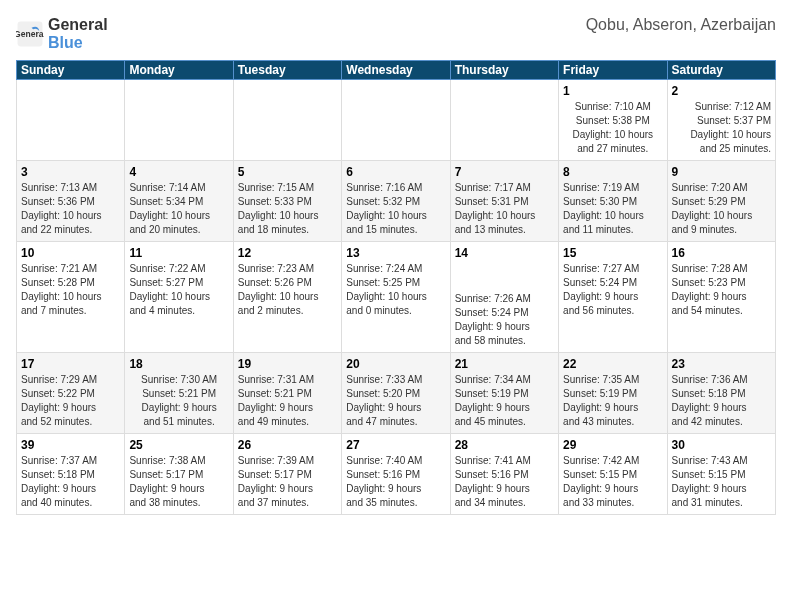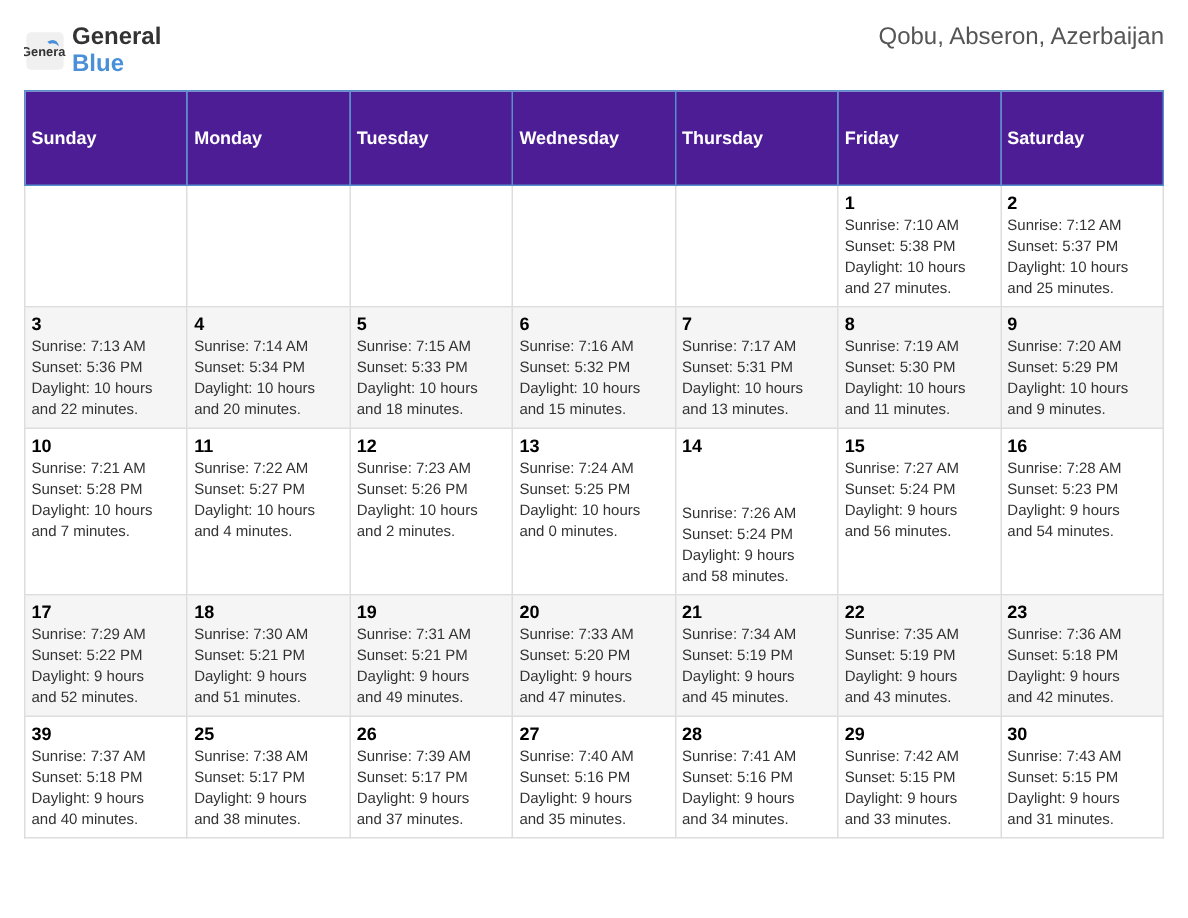--- a/index.html
+++ b/index.html
@@ -36,23 +36,23 @@
     .subtitle {
       font-size: 16px;
       color: #555;
     }
     table {
       width: 100%;
       border-collapse: collapse;
       font-size: 10.5px;
     }
     thead tr th {
-      background: #4c1d95;
+      background: #0c4a6e;
       color: #fff;
-      padding: 24px 4px;
+      padding: 2px 4px;
       text-align: left;
       font-size: 12px;
       border: 1px solid #5590cc;
     }
     tbody tr td {
       border: 1px solid #ddd;
       padding: 4px;
       vertical-align: top;
       width: calc(100%/7);
       height: 80px;
@@ -109,28 +109,28 @@
   </thead>
   <tbody id="calendar-body">
   <tr>
         <td class="empty-cell"></td>
         <td class="empty-cell"></td>
         <td class="empty-cell"></td>
         <td class="empty-cell"></td>
         <td class="empty-cell"></td>
         <td>
           <div class="day-num">1</div>
-          <div class="day-info" style="white-space: pre-line;">Sunrise: 7:10 AM
+          <div class="day-info" style="white-space: pre-line; text-align: center;">Sunrise: 7:10 AM
 Sunset: 5:38 PM
 Daylight: 10 hours
 and 27 minutes.</div>
         </td>
         <td>
           <div class="day-num">2</div>
-          <div class="day-info" style="white-space: pre-line;">Sunrise: 7:12 AM
+          <div class="day-info" style="white-space: pre-line; text-align: right;">Sunrise: 7:12 AM
 Sunset: 5:37 PM
 Daylight: 10 hours
 and 25 minutes.</div>
         </td>
       </tr>
       <tr>
         <td>
           <div class="day-num">3</div>
           <div class="day-info" style="white-space: pre-line;">Sunrise: 7:13 AM
 Sunset: 5:36 PM
@@ -234,21 +234,21 @@
       <tr>
         <td>
           <div class="day-num">17</div>
           <div class="day-info" style="white-space: pre-line;">Sunrise: 7:29 AM
 Sunset: 5:22 PM
 Daylight: 9 hours
 and 52 minutes.</div>
         </td>
         <td>
           <div class="day-num">18</div>
-          <div class="day-info" style="white-space: pre-line;">Sunrise: 7:30 AM
+          <div class="day-info" style="white-space: pre-line; text-align: center;">Sunrise: 7:30 AM
 Sunset: 5:21 PM
 Daylight: 9 hours
 and 51 minutes.</div>
         </td>
         <td>
           <div class="day-num">19</div>
           <div class="day-info" style="white-space: pre-line;">Sunrise: 7:31 AM
 Sunset: 5:21 PM
 Daylight: 9 hours
 and 49 minutes.</div>

